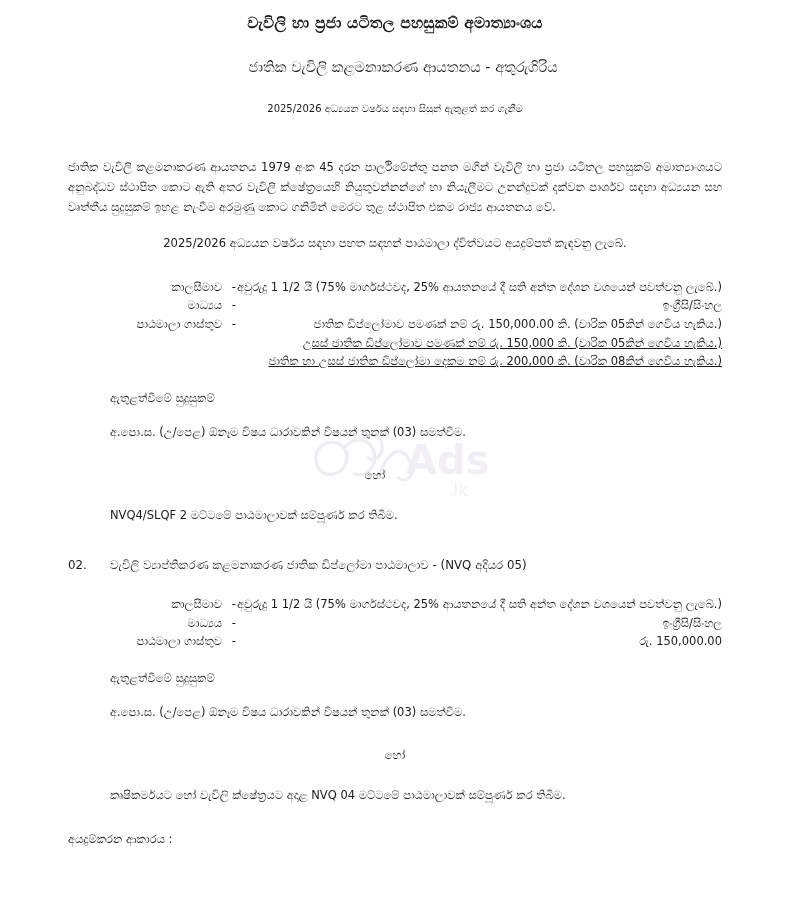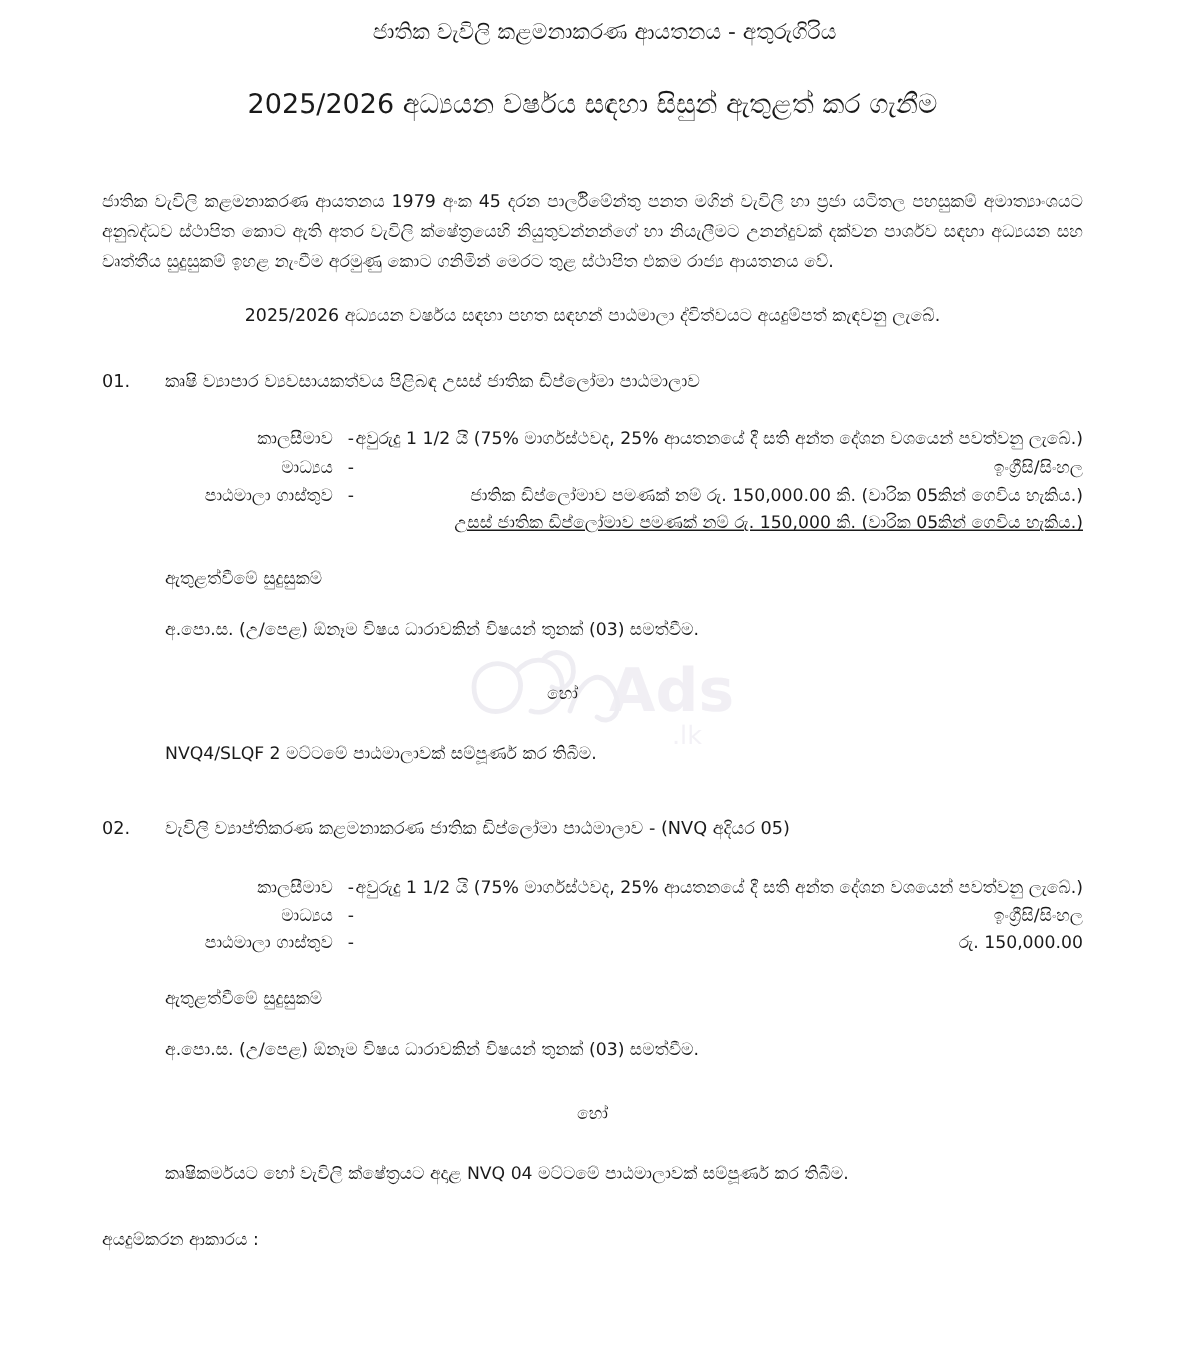--- a/index.html
+++ b/index.html
@@ -51,21 +51,21 @@
     margin: 0 0 22px 0;
   }
   .hdr-institute {
     font-size: 14.5px;
     font-weight: normal;
     line-height: 1.5;
     margin: 0 0 22px 0;
     padding-left: 16px;
   }
   .hdr-year {
-    font-size: 18px;
+    font-size: 10px;
     font-weight: normal;
     line-height: 1.5;
     margin: 0;
   }
 
   
   .body-wrap {
     position: relative;
     z-index: 2;
     padding: 0 68px 0 68px;
@@ -173,53 +173,51 @@
         <path d="M34 20 C44 8, 60 10, 64 24 C68 38, 56 50, 44 46"></path>
         <path d="M52 12 C58 4, 70 6, 72 16 C74 28, 64 34, 58 30"></path>
         <path d="M70 46 C78 22, 92 16, 100 34 C106 48, 96 56, 88 50"></path>
       </g>
       <text x="96" y="46" font-family="DejaVu Sans, sans-serif" font-size="40" font-weight="bold" fill="#c9c4d6" opacity="0.85">Ads</text>
       <text x="138" y="68" font-family="DejaVu Sans, sans-serif" font-size="17" fill="#d3cee0" opacity="0.9">.lk</text>
     </svg>
   </div>
 
   <div class="hdr-block">
+    <div class="hdr-ministry">වැවිලි හා ප්‍රජා යටිතල පහසුකම් අමාත්‍යාංශය</div>
     <div class="hdr-institute">ජාතික වැවිලි කළමනාකරණ ආයතනය - අතුරුගිරිය</div>
     <div class="hdr-year">2025/2026 අධ්‍යයන වර්ෂය සඳහා සිසුන් ඇතුළත් කර ගැනීම</div>
   </div>
 
   <div class="body-wrap">
 
     <p class="intro-para">ජාතික වැවිලි කළමනාකරණ ආයතනය 1979 අංක 45 දරන පාර්ලිමේන්තු පනත මගින් වැවිලි හා ප්‍රජා යටිතල පහසුකම් අමාත්‍යාංශයට අනුබද්ධව ස්ථාපිත කොට ඇති අතර වැවිලි ක්ෂේත්‍රයෙහි නියුතුවන්නන්ගේ හා නියැලීමට උනන්දුවක් දක්වන පාර්ශව සඳහා අධ්‍යයන සහ වෘත්තීය සුදුසුකම් ඉහළ නැංවීම අරමුණු කොට ගනිමින් මෙරට තුළ ස්ථාපිත එකම රාජ්‍ය ආයතනය වේ.</p>
 
     <p class="intro-para2">2025/2026 අධ්‍යයන වර්ෂය සඳහා පහත සඳහන් පාඨමාලා ද්විත්වයට අයදුම්පත් කැඳවනු ලැබේ.</p>
 
     <div class="course">
-      <div class="course-head">
-        <span class="course-num">01.</span>
-        <span class="course-title">කෘෂි ව්‍යාපාර ව්‍යවසායකත්වය පිළිබඳ උසස් ජාතික ඩිප්ලෝමා පාඨමාලාව</span>
-      </div>
 
       <div class="detail-table">
         <div class="detail-row">
           <span class="detail-label">කාලසීමාව</span>
           <span class="detail-dash">-</span>
           <span class="detail-value">අවුරුදු 1 1/2 යි (75% මාර්ගස්ථවද, 25% ආයතනයේ දී සති අන්ත දේශන වශයෙන් පවත්වනු ලැබේ.)</span>
         </div>
         <div class="detail-row">
           <span class="detail-label">මාධ්‍යය</span>
           <span class="detail-dash">-</span>
           <span class="detail-value">ඉංග්‍රීසි/සිංහල</span>
         </div>
         <div class="detail-row">
           <span class="detail-label">පාඨමාලා ගාස්තුව</span>
           <span class="detail-dash">-</span>
           <span class="detail-value">ජාතික ඩිප්ලෝමාව පමණක් නම් රු. 150,000.00 කි. (වාරික 05කින් ගෙවිය හැකිය.)</span>
         </div>
         <div class="detail-value-sub">උසස් ජාතික ඩිප්ලෝමාව පමණක් නම් රු. 150,000 කි. (වාරික 05කින් ගෙවිය හැකිය.)</div>
+        <div class="detail-value-sub">ජාතික හා උසස් ජාතික ඩිප්ලෝමා දෙකම නම් රු. 200,000 කි. (වාරික 08කින් ගෙවිය හැකිය.)</div>
       </div>
 
       <div class="qual-heading">ඇතුළත්වීමේ සුදුසුකම්</div>
       <div class="qual-line">අ.පො.ස. (උ/පෙළ) ඕනෑම විෂය ධාරාවකින් විෂයන් තුනක් (03) සමත්වීම.</div>
       <div class="or-sep">හෝ</div>
       <div class="qual-line">NVQ4/SLQF 2 මට්ටමේ පාඨමාලාවක් සම්පූර්ණ කර තිබීම.</div>
     </div>
 
     <div class="gap-lg"></div>
 

